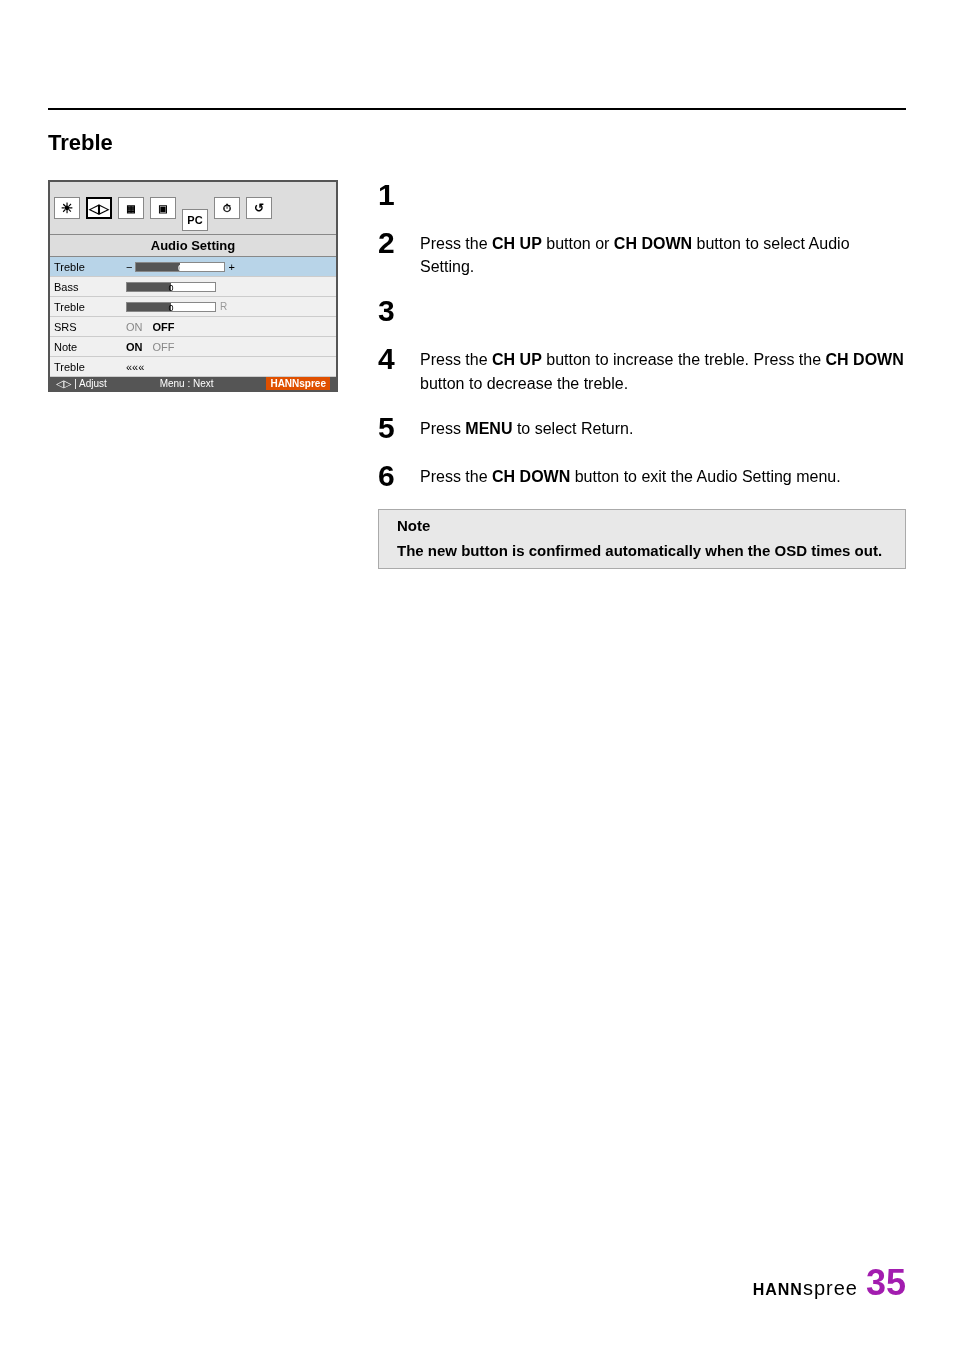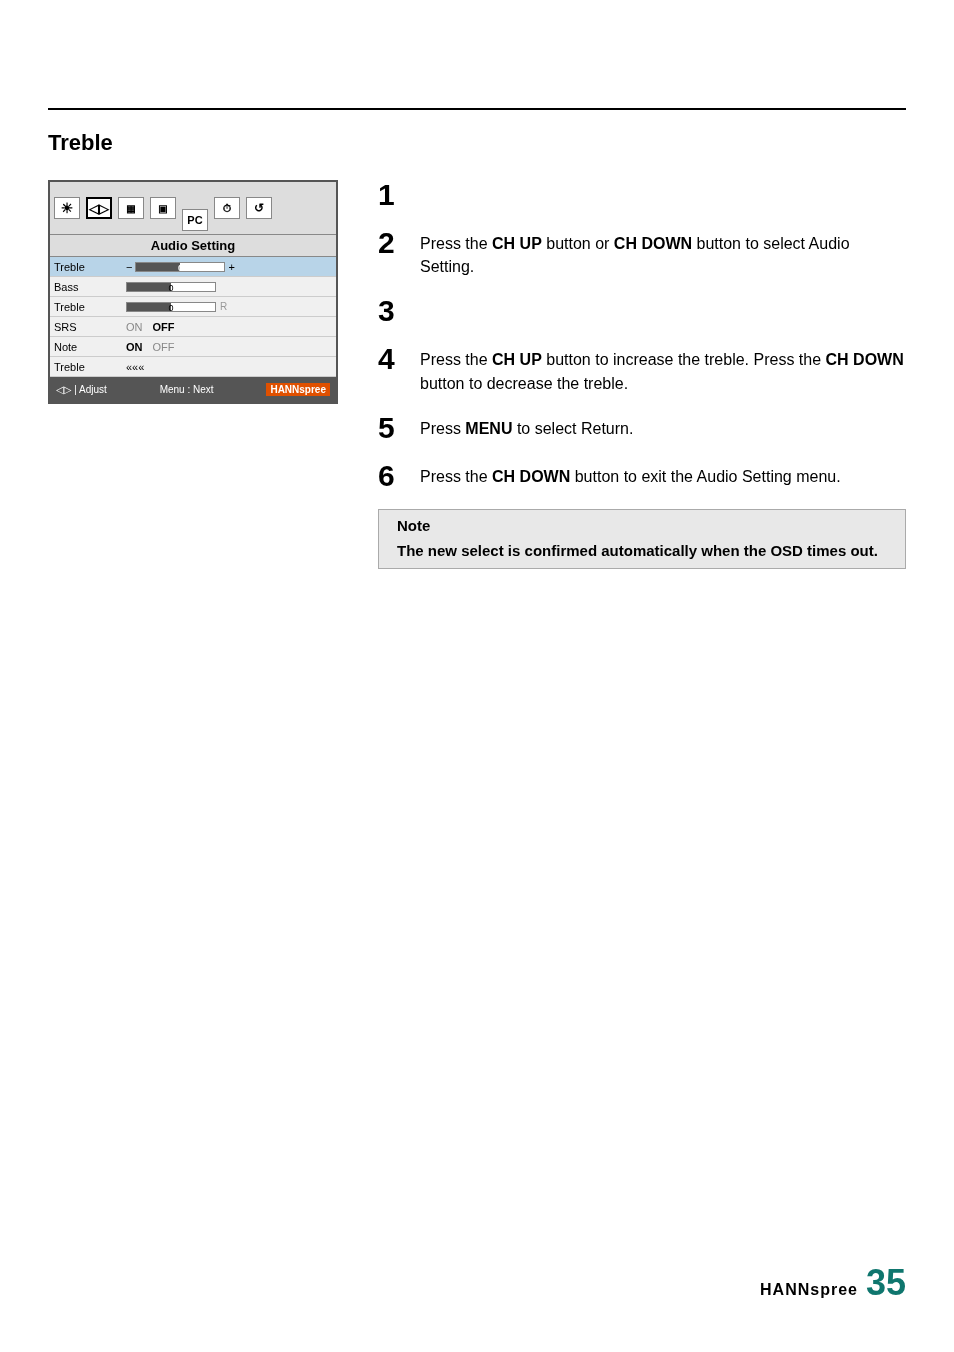--- a/index.html
+++ b/index.html
@@ -141,21 +141,21 @@
       color: #000;
       font-weight: bold;
     }
 
     .osd-bottom-bar {
       display: flex;
       justify-content: space-between;
       align-items: center;
       background: #555;
       color: #fff;
-      padding: 6px 6px;
+      padding: 0 6px;
       font-size: 10px;
     }
 
     .osd-bottom-brand {
       background: #e05000;
       color: #fff;
       padding: 1px 4px;
       font-size: 10px;
       font-weight: bold;
     }
@@ -226,28 +226,28 @@
       letter-spacing: 1px;
       color: #000;
     }
 
     .footer-brand span.hann {
       font-weight: bold;
       font-size: 16px;
     }
 
     .footer-brand span.spree {
-      font-weight: bold;
-      font-size: 16px;
+      font-weight: normal;
+      font-size: 20px;
     }
 
     .footer-page-num {
       font-size: 36px;
       font-weight: bold;
-      color: #0f766e;
+      color: #a21caf;
       margin-left: 6px;
     }
   </style>
 </head>
 <body>
 
 <div class="top-rule"></div>
 
 <div class="page-content">
 
@@ -363,21 +363,21 @@
 
       <div class="step">
         <div class="step-number">6</div>
         <div class="step-text">
           Press the <b>CH DOWN</b> button to exit the Audio Setting menu.
         </div>
       </div>
 
       <div class="note-box">
         <div class="note-label">Note</div>
-        <div class="note-text">The new select is confirmed automatically when the OSD times out.</div>
+        <div class="note-text">The new button is confirmed automatically when the OSD times out.</div>
       </div>
 
     </div>
   </div>
 </div>
 
 <div class="page-footer">
   <div class="footer-brand">
     <span class="hann">HANN</span><span class="spree">spree</span>
   </div>

